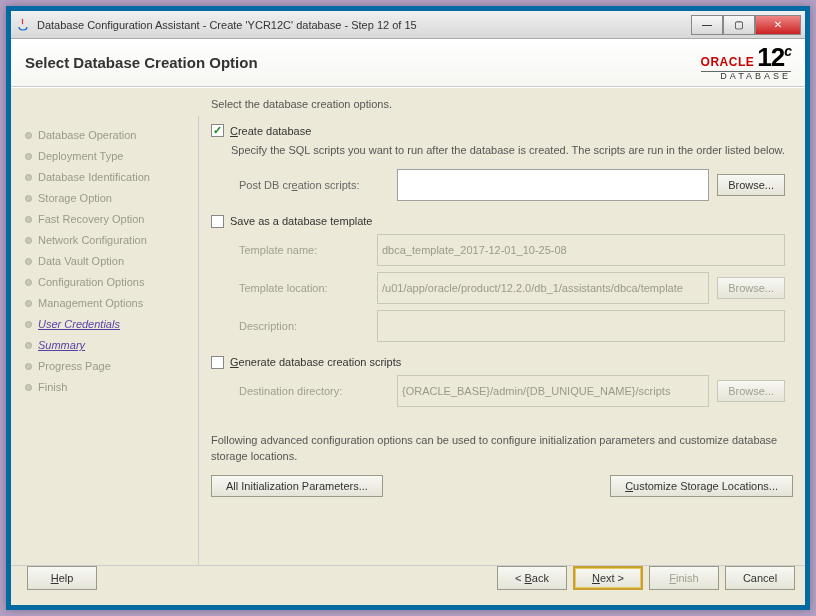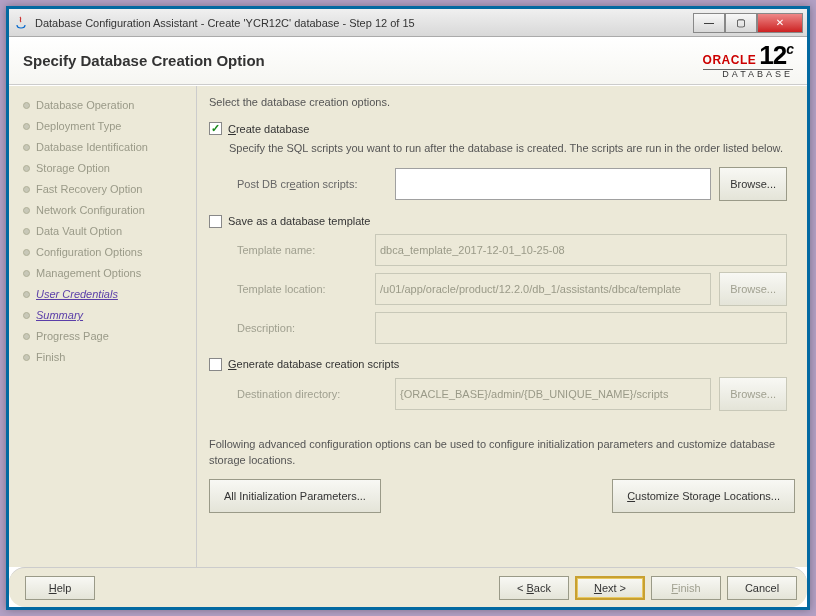--- a/index.html
+++ b/index.html
@@ -8,21 +8,21 @@
     font-family: Tahoma, Verdana, sans-serif;
     font-size: 11px;
     background: #b3a0c4;
     width: 816px;
     height: 616px;
     overflow: hidden;
   }
   .window {
     position: absolute; top: 6px; left: 6px; right: 6px; bottom: 6px;
     background: #ffffff;
-    border: 3px solid #0369a1;
+    border: 5px solid #0369a1;
     box-shadow: 0 0 8px rgba(0,0,0,.3);
     display: flex; flex-direction: column;
   }
   .titlebar {
     height: 28px;
     background: linear-gradient(#f0f0f0,#d8d8d8);
     border-bottom: 1px solid #aaa;
     display: flex; align-items: center;
     padding: 0 4px;
   }
@@ -41,20 +41,21 @@
   .header-title { font-size: 15px; font-weight: bold; color:#333;}
   .oracle-logo { text-align:right; line-height:1.1;}
   .oracle-logo .brand { color:#c00; font-weight:bold; font-size:12px; letter-spacing:.5px;}
   .oracle-logo .twelvec { font-size:26px; font-weight:bold; letter-spacing:-1px;}
   .oracle-logo .twelvec sup { font-size:14px; font-style:italic;}
   .oracle-logo .db { font-size:9px; letter-spacing:3px; color:#333; border-top:1px solid #666;}
   .body-area { flex:1; display:flex; background:#ece9d8; border-top:1px solid #fff;}
   .nav {
     width: 188px; padding: 8px 0 8px 8px;
     border-right:1px solid #ccc;
+    margin-top:28px;
   }
   .nav-item {
     display:flex; align-items:center; gap:6px;
     padding: 4px 6px; margin:1px 0;
     color:#9a9a88;
     position:relative;
   }
   .nav-item .dot { width:7px; height:7px; border-radius:50%; background:#c8c8b8; border:1px solid #b0b098; flex:none;}
   .nav-item.done .dot { background:#c8c8b8;}
   .nav-item.link { color:#5a3ea8; text-decoration:underline;font-style:italic;}
@@ -75,32 +76,31 @@
   .desc { color:#555; margin:4px 0 10px 0; line-height:1.45;}
   .form-row { display:flex; align-items:center; gap:8px; margin:6px 8px;}
   .form-label { width:130px; color:#666;}
   .form-label.disabled { color:#a0a090;}
   input.text {
     font: inherit; height:32px; padding:2px 4px;
     border:1px solid #a0a0a0; background:#fff; flex:1; min-width:50px;
   }
   input.text.disabled { background:#ece9d8; color:#9a9a88; border-color:#c8c8b8;}
   button.small {
-    font: inherit; height:34px; padding:2px 10px;
+    font: inherit; height:22px; padding:2px 10px;
     background:linear-gradient(#f8f8f4,#e4e4d8);
     border:1px solid #9a9a88; color:#333;
   }
   button.small:disabled { color:#a0a090; border-color:#c8c8b8;}
   .section { margin: 14px 0;}
   .section.disabled .checkbox-label { color:#333;}
   .footer {
     height:40px; border-top:1px solid #ccc;
-    display:flex; align-items:center; padding:0 10px;
+    display:flex; padding:0 10px;
     background:#ece9d8;
-    border-radius:16px;
   }
   .footer .spacer { flex:1;}
   button.nav-btn {
     font: inherit; height:24px; min-width:70px; padding:2px 12px;
     background:linear-gradient(#f8f8f4,#e4e4d8);
     border:1px solid #9a9a88; color:#333; margin-left:6px;
   }
   button.nav-btn.default { border:2px solid #c8a030; box-shadow:0 0 0 1px #e8c860 inset;}
   button.nav-btn:disabled { color:#a0a090;}
   u.mn { text-decoration: underline;}
@@ -119,21 +119,21 @@
     </span>
     <span class="titlebar-text">Database Configuration Assistant - Create 'YCR12C' database - Step 12 of 15</span>
     <div class="win-controls">
       <div class="win-btn">—</div>
       <div class="win-btn">▢</div>
       <div class="win-btn close">✕</div>
     </div>
   </div>
 
   <div class="header-band">
-    <div class="header-title">Specify Database Creation Option</div>
+    <div class="header-title">Select Database Creation Option</div>
     <div class="oracle-logo">
       <div>
         <span class="brand">ORACLE</span>
         <span class="twelvec"><span>12</span><sup>c</sup></span>
       </div>
       <div class="db">DATABASE</div>
     </div>
   </div>
 
   <div class="body-area">

